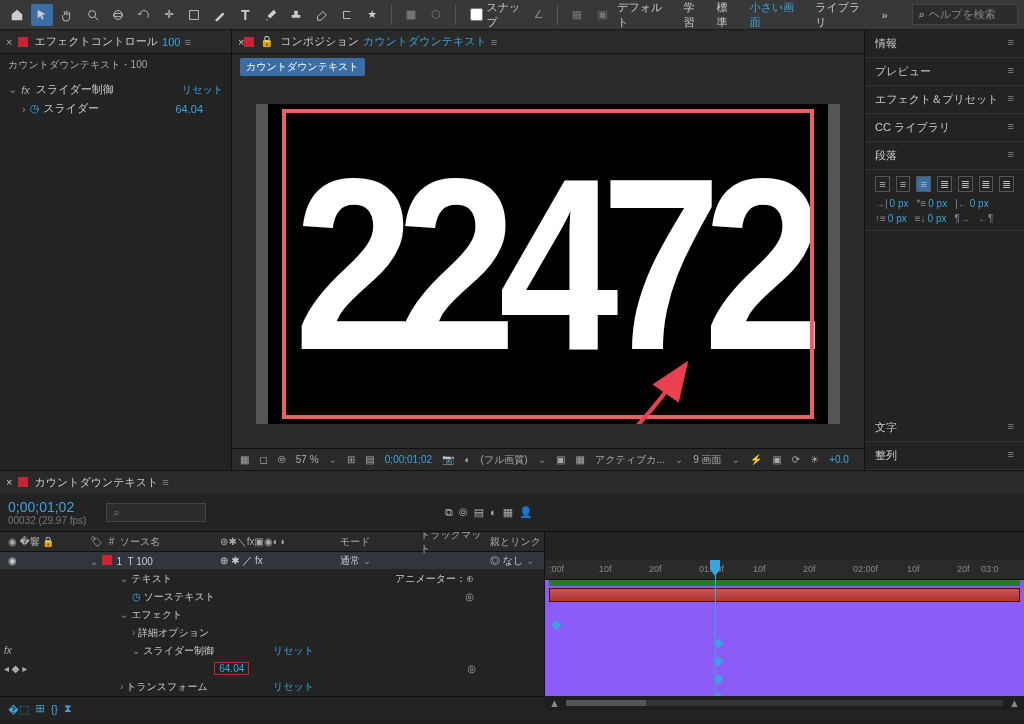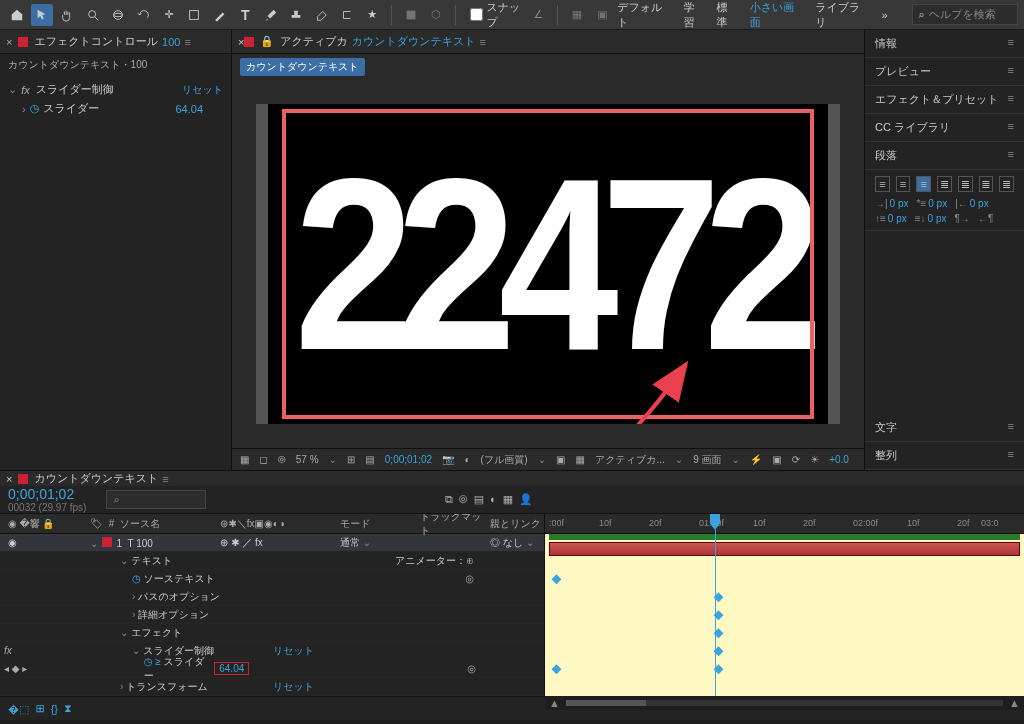--- a/index.html
+++ b/index.html
@@ -61,21 +61,21 @@
   .timeline { height:250px; background:#232323; border-top:1px solid #111; display:flex; flex-direction:column; }
   .tl-tabs { height:24px; background:#2a2a2a; display:flex; align-items:center; padding:0 6px; }
   .tl-tabs .sq { width:10px; height:10px; background:#c23; margin:0 6px; }
   .tl-head { height:40px; display:flex; align-items:center; padding:0 8px; gap:10px; border-bottom:1px solid #111; }
   .tl-time { color:#3aa5dd; font-size:14px; }
   .tl-fps { color:#777; font-size:10px; }
   .tl-search { background:#2c2c2c; border:1px solid #444; padding:2px 6px; width:100px; margin-left:10px; }
   .tl-icons { display:flex; gap:6px; margin-left:auto; color:#aaa; }
   .tl-ruler-wrap { position:relative; flex:1; display:flex; }
   .tl-left { width:545px; border-right:1px solid #111; overflow:hidden; }
-  .tl-right { flex:1; position:relative; background:#fef9c3; overflow:hidden; }
+  .tl-right { flex:1; position:relative; background:#8b5cf6; overflow:hidden;margin-top:28px; }
   .tl-cols { height:20px; background:#2a2a2a; display:flex; align-items:center; font-size:10px; color:#aaa; border-bottom:1px solid #111; }
   .col-a { width:90px; padding-left:8px; }
   .col-b { width:130px; }
   .col-c { width:120px; }
   .col-d { width:80px; }
   .col-e { width:70px; }
   .col-f { flex:1; }
   .tl-row { height:18px; display:flex; align-items:center; font-size:10px; color:#ccc; border-bottom:1px solid #262626; }
   .tl-row.sel { background:#32363c; }
   .indent1 { padding-left:30px; }
@@ -223,21 +223,21 @@
         <span class="val">64.04</span>
       </div>
     </div>
   </div>
 
   <div class="viewer">
     <div class="viewer-tabs">
       <span class="x">×</span>
       <span class="sq" style="width:10px;height:10px;background:#c23;margin-right:6px"></span>
       <span class="lock">🔒</span>
-      <span>アクティブカ</span>
+      <span>コンポジション</span>
       <span style="color:#3aa5dd;margin-left:4px">カウントダウンテキスト</span>
       <span style="margin-left:4px;color:#888">≡</span>
     </div>
     <div><span class="comp-tag">カウントダウンテキスト</span></div>
     <div class="canvas">
       <div class="black">
         <div class="number">22472</div>
         <div class="sel-rect"></div>
       </div>
       <svg class="arrow-svg" style="left:120px;top:240px;width:380px;height:220px" viewBox="0 0 380 220">
@@ -375,38 +375,33 @@
           <div class="indent1"><span style="color:#888">⌄ </span><span>テキスト</span></div>
           <div style="margin-left:auto;margin-right:70px;font-size:10px"><span>アニメーター：</span><span style="color:#aaa">⊕</span></div>
         </div>
       <div class="tl-row">
           <div class="col-a"></div>
           <div class="indent2"><span style="color:#3aa5dd">◷ </span><span>ソーステキスト</span></div>
           <div style="margin-left:auto;margin-right:70px"><span style="color:#aaa">◎</span></div>
         </div>
       <div class="tl-row">
           <div class="col-a"></div>
-          <div class="indent2"><span style="color:#888">› </span><span>パスのオプション</span></div>
+          <div class="indent1"><span style="color:#888">⌄ </span><span>エフェクト</span></div>
         </div>
       <div class="tl-row">
           <div class="col-a"></div>
           <div class="indent2"><span style="color:#888">› </span><span>詳細オプション</span></div>
-        </div>
-      <div class="tl-row">
-          <div class="col-a"></div>
-          <div class="indent1"><span style="color:#888">⌄ </span><span>エフェクト</span></div>
         </div>
       <div class="tl-row">
           <div class="col-a" style="font-style:italic;color:#aaa;padding-left:4px">fx</div>
           <div class="indent2"><span style="color:#888">⌄ </span><span>スライダー制御</span></div>
           <div style="margin-left:auto;margin-right:230px"><span class="prop-link">リセット</span></div>
         </div>
       <div class="tl-row">
           <div class="col-a" style="color:#aaa;padding-left:4px">◂ ◆ ▸</div>
-          <div class="indent3"><span style="color:#3aa5dd">◷ ≥ </span><span>スライダー</span></div>
           <div style="margin-left:auto;margin-right:218px"><span class="val-box">64.04</span></div>
           <div style="margin-right:68px"><span style="color:#aaa">◎</span></div>
         </div>
       <div class="tl-row">
           <div class="col-a"></div>
           <div class="indent1"><span style="color:#888">› </span><span>トランスフォーム</span></div>
           <div style="margin-left:auto;margin-right:230px"><span class="prop-link">リセット</span></div>
         </div>
     </div>
 

